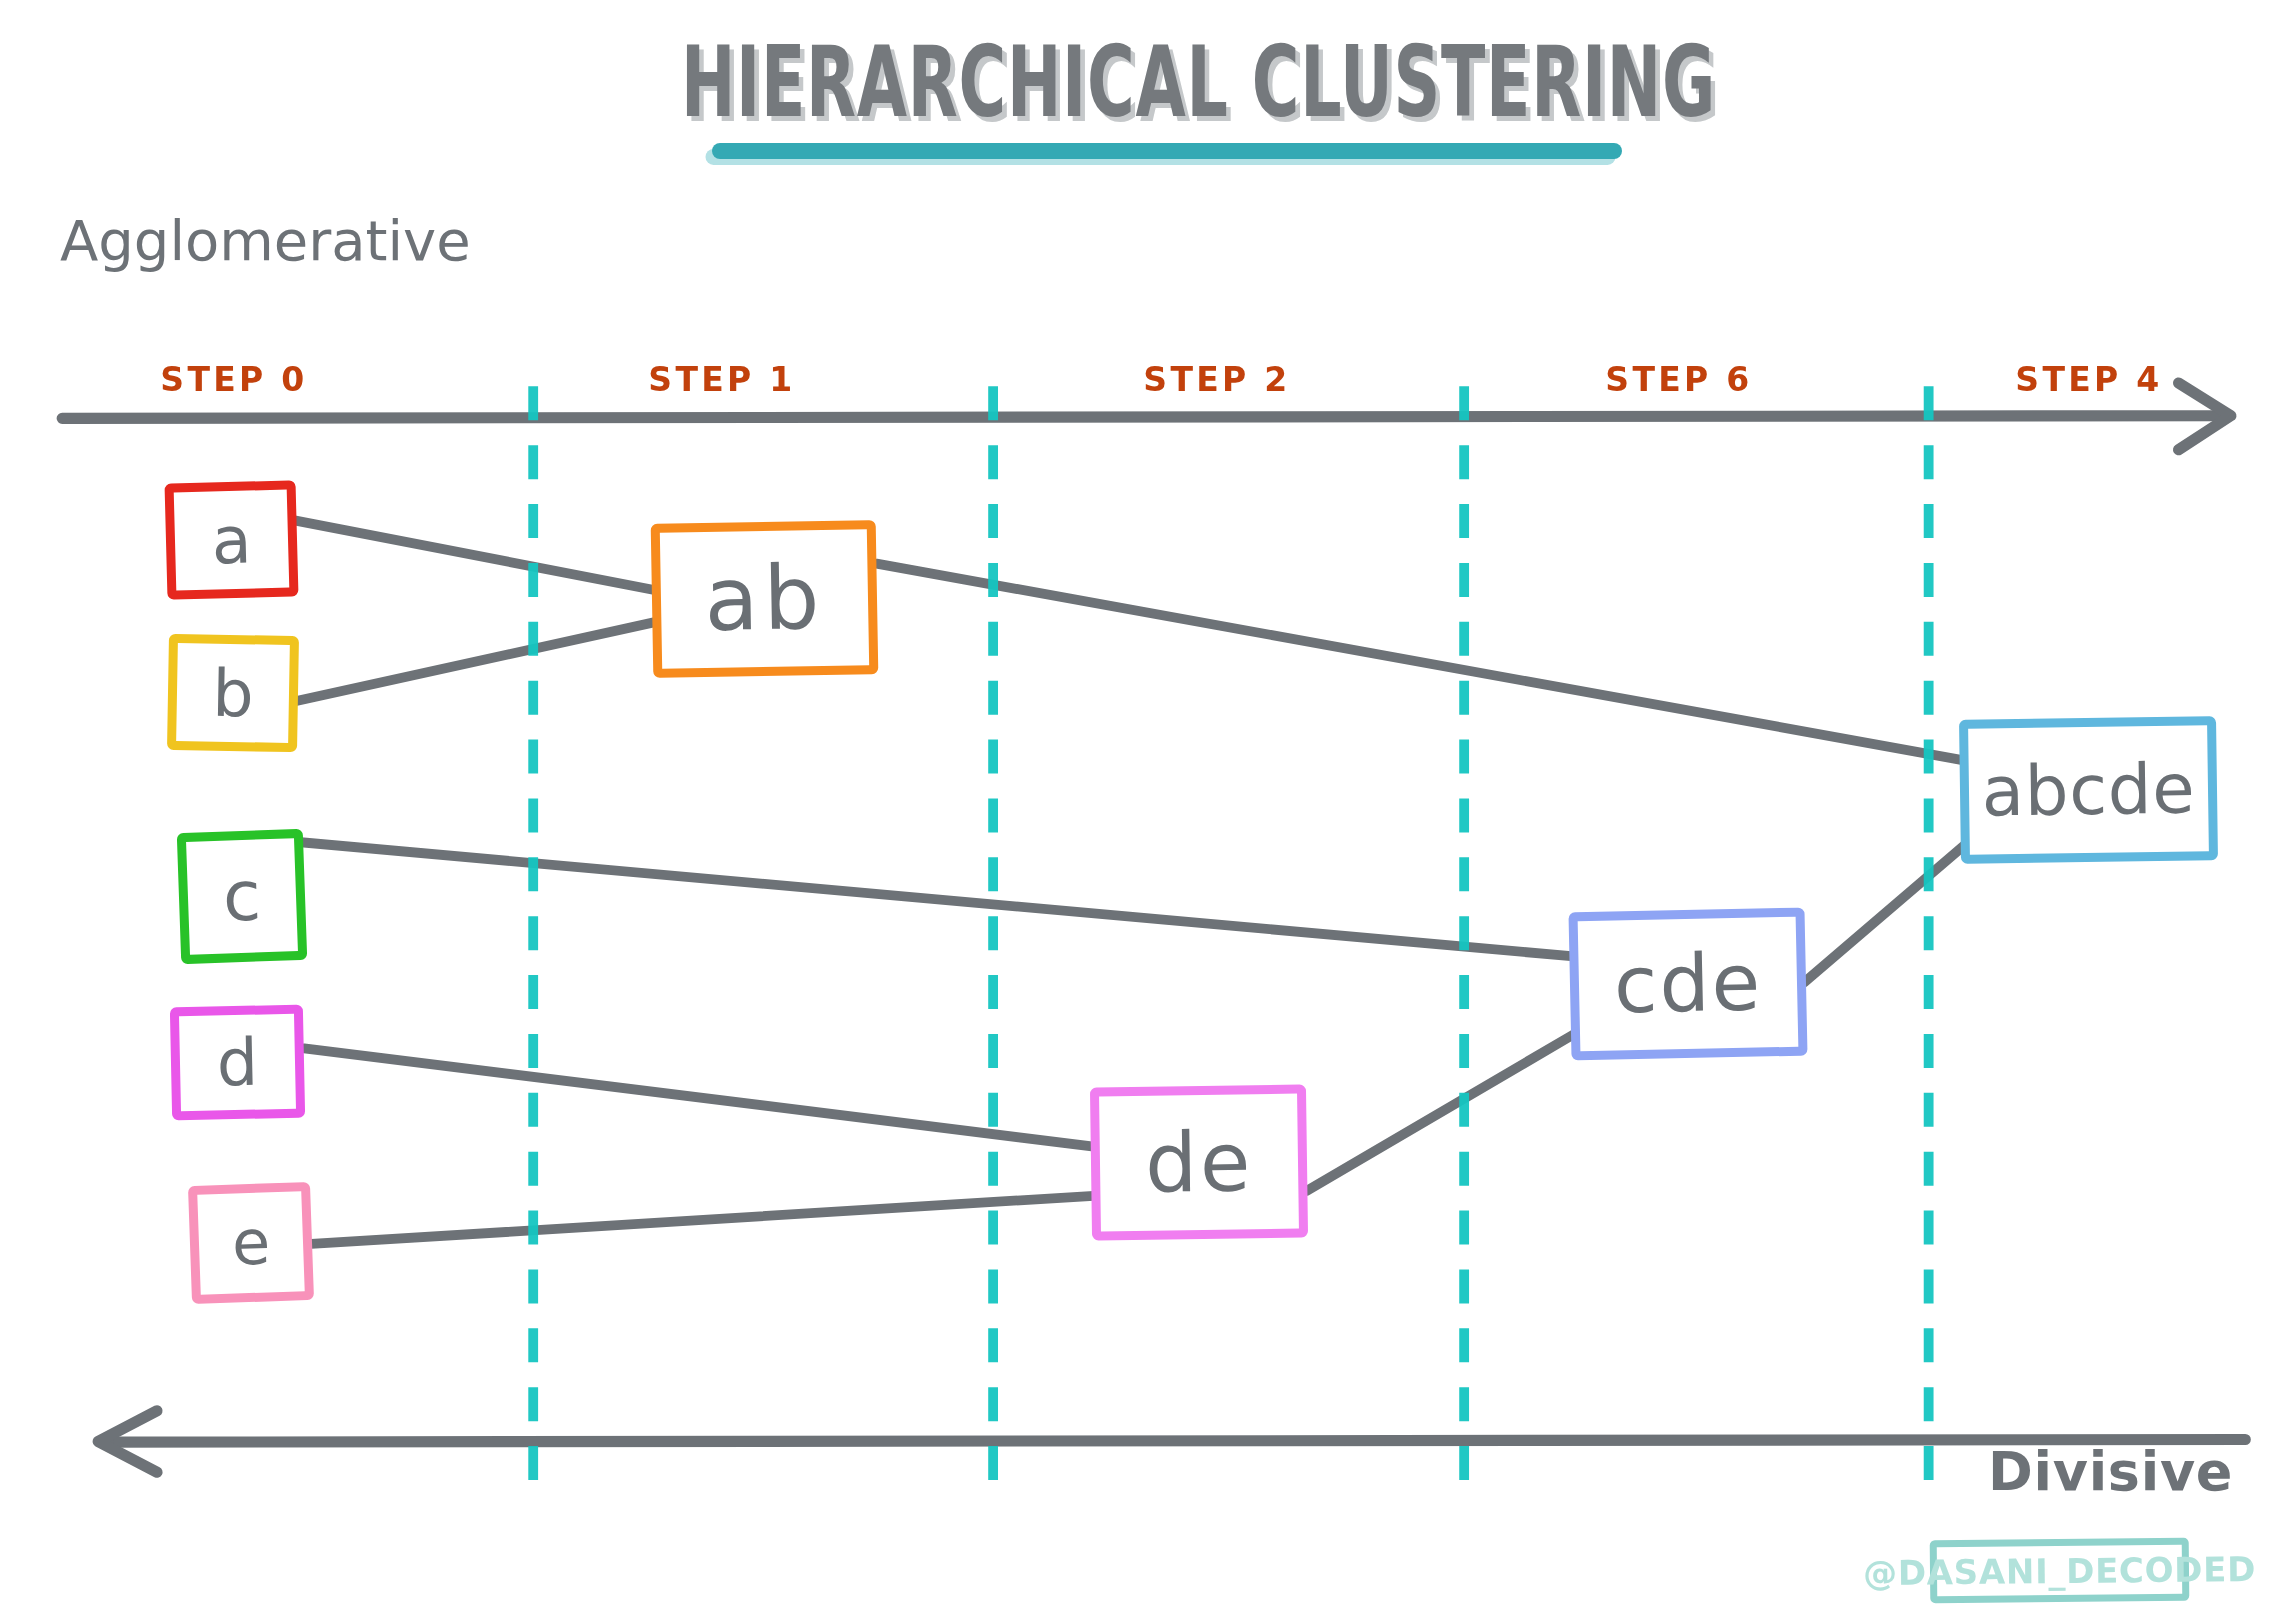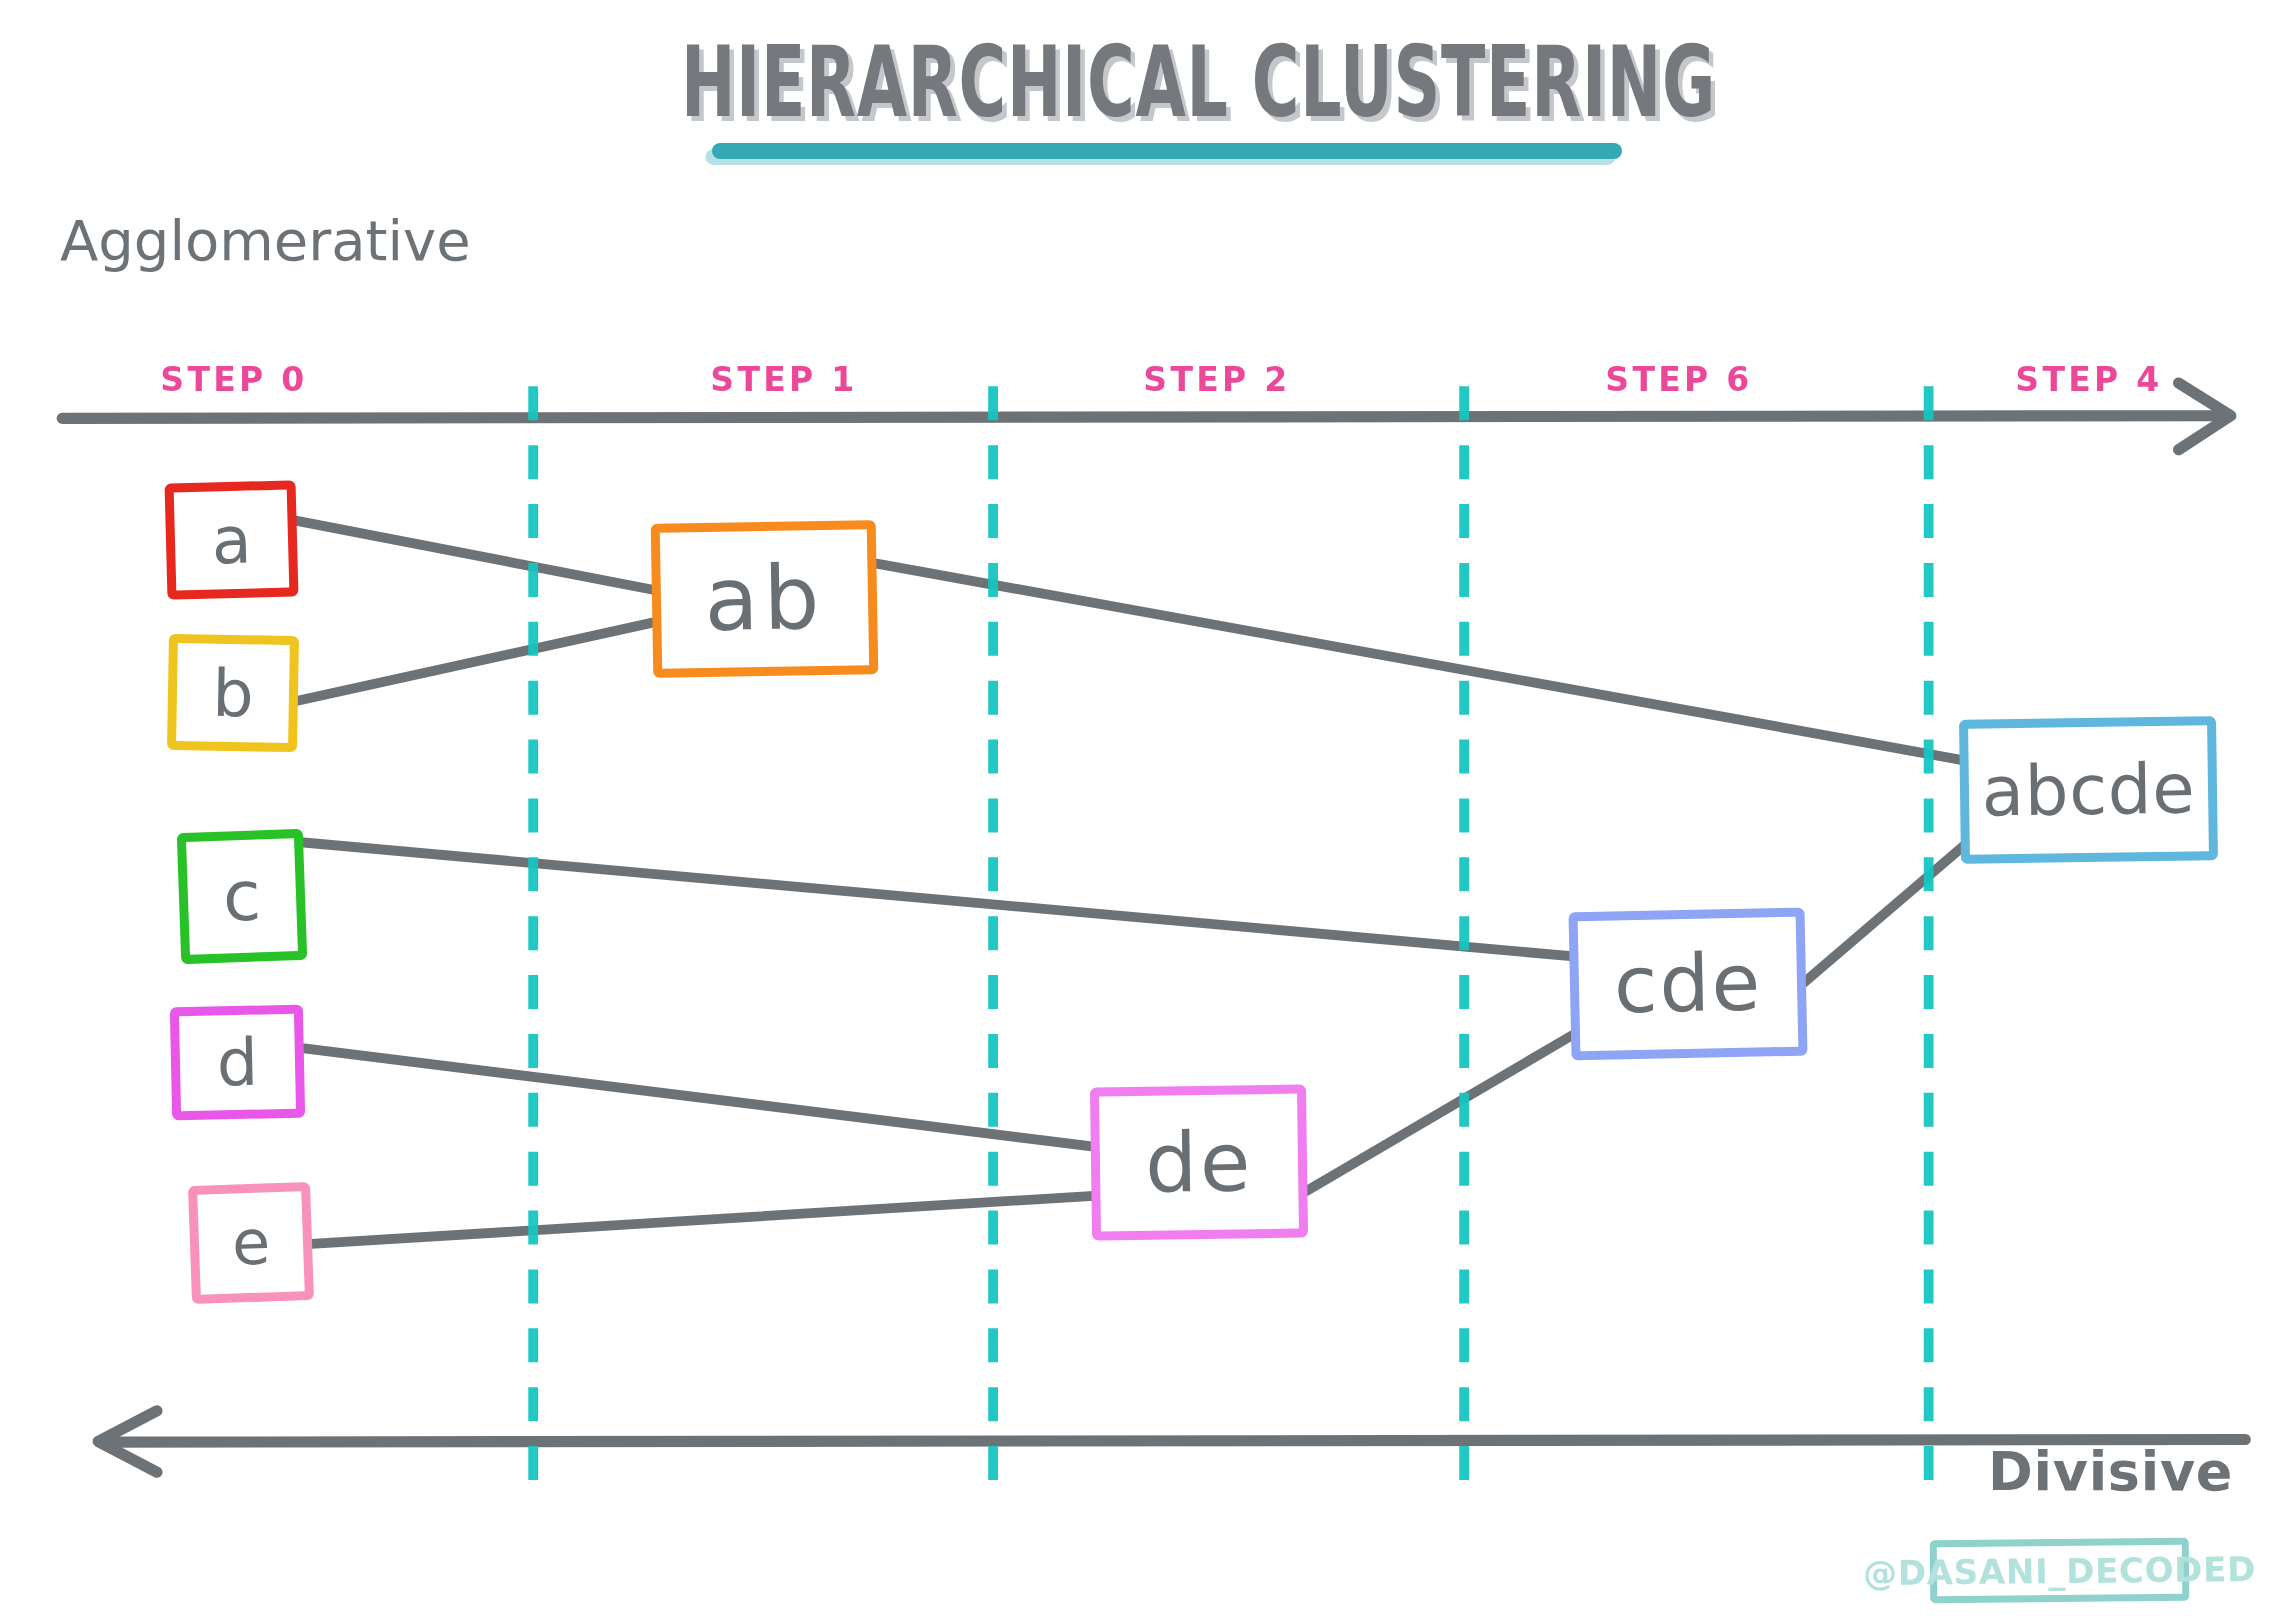--- a/index.html
+++ b/index.html
@@ -25,24 +25,24 @@
     position:absolute;left:60px;top:208px;
     font-size:56px;color:#6d7277;letter-spacing:0px;
   }
   .divisive{
     position:absolute;left:1988px;top:1440px;
     font-size:54px;font-weight:bold;color:#6d7277;letter-spacing:0.7px;
   }
   
   .step-label{
     position:absolute;top:360px;transform:translateX(-50%);
-    font-size:33px;font-weight:bold;color:#ec4899;letter-spacing:3.3px;white-space:nowrap;
+    font-size:33px;font-weight:bold;color:#c2410c;letter-spacing:3.3px;white-space:nowrap;
   }
   .step-0{left:234px;}
-  .step-1{left:784px;}
+  .step-1{left:722px;}
   .step-2{left:1217px;text-align:center;}
   .step-3{left:1679px;}
   .step-4{left:2089px;}
   
   svg.layer{position:absolute;left:0;top:0;}
   
   .node{
     position:absolute;box-sizing:border-box;background:#ffffff;
     border-style:solid;border-width:9.8px;border-radius:6.5px;
     display:flex;align-items:center;justify-content:center;

